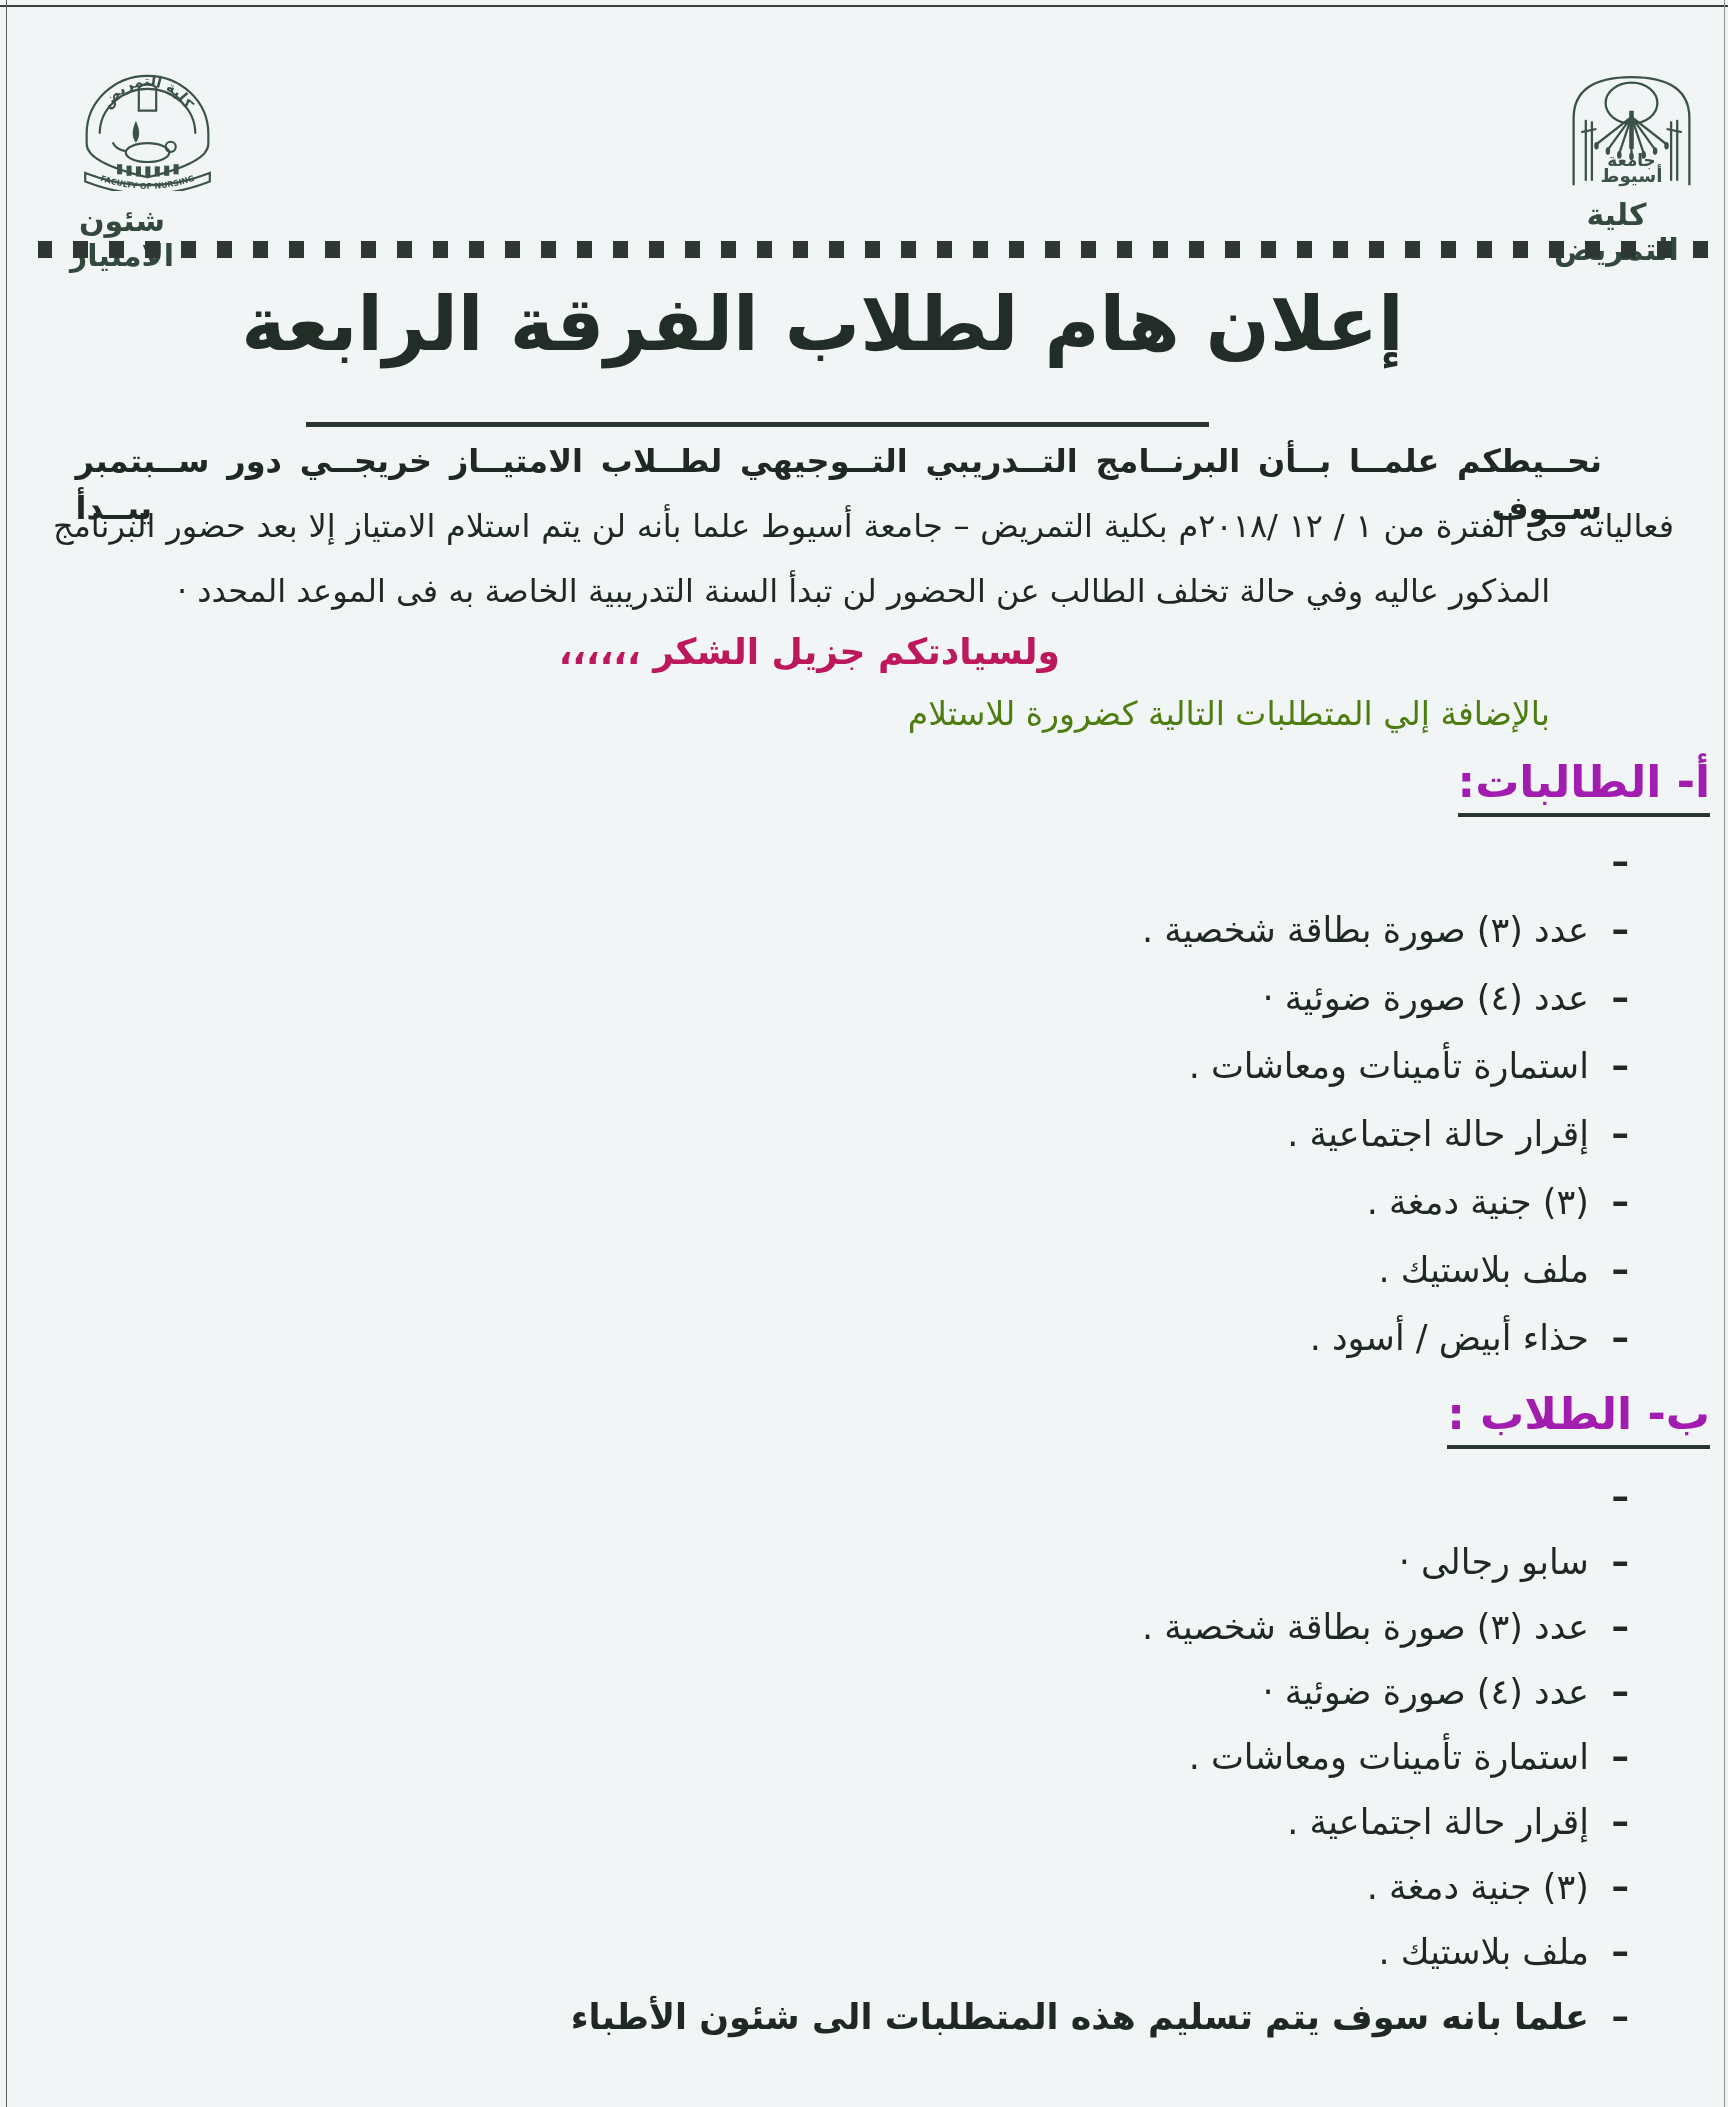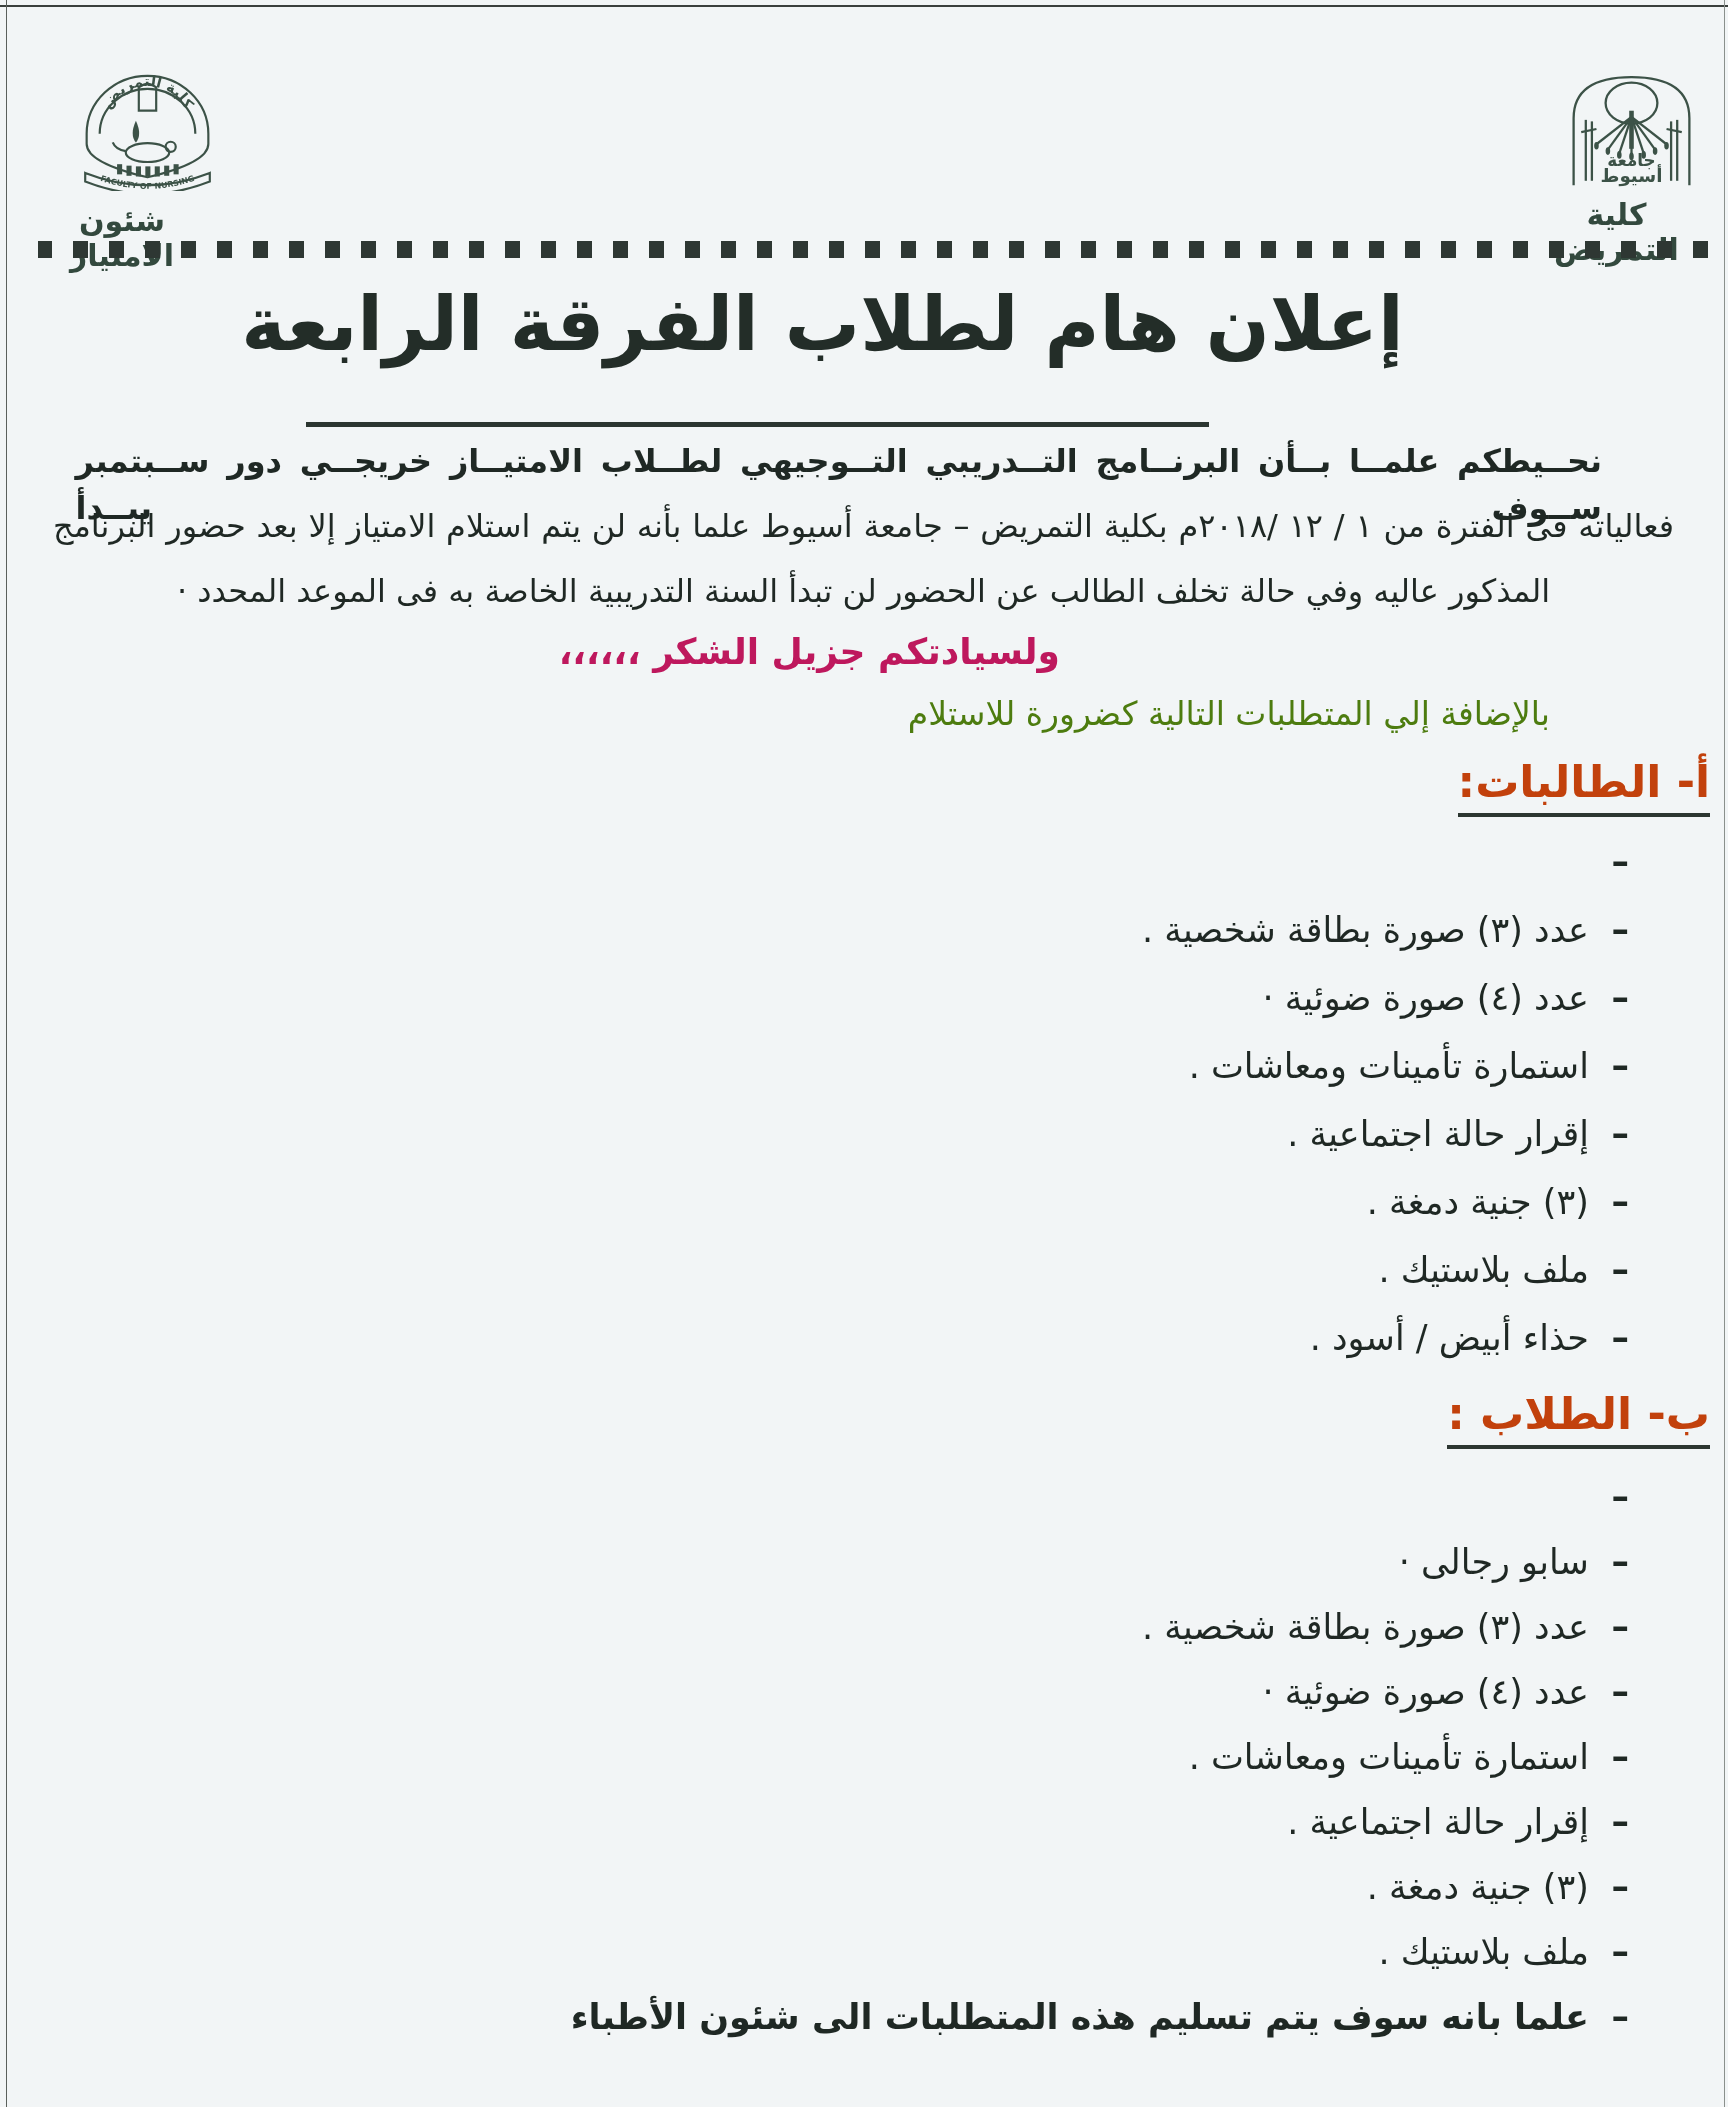--- a/index.html
+++ b/index.html
@@ -62,21 +62,21 @@
     font-size:36px; font-weight:bold; white-space:nowrap; color:#be185d;
   }
   .note {
     position:absolute; top:694px; right:178px;
     font-size:33px; font-weight:normal; white-space:nowrap; color:#4d7c0f;
   }
 
   
   .sec-heading {
     position:absolute; right:18px;
-    font-size:44px; font-weight:bold; color:#c2410c;
+    font-size:44px; font-weight:bold; color:#a21caf;
     padding-bottom:6px; border-bottom:4.5px solid #2c3631;
     white-space:nowrap;
   }
   .heading-a { top:756px; }
   .heading-b { top:1388px;text-align:right; }
 
   
   .list { position:absolute; right:0; left:45px; }
   .list-a { top:828px; }
   .list-b { top:1464px; }

